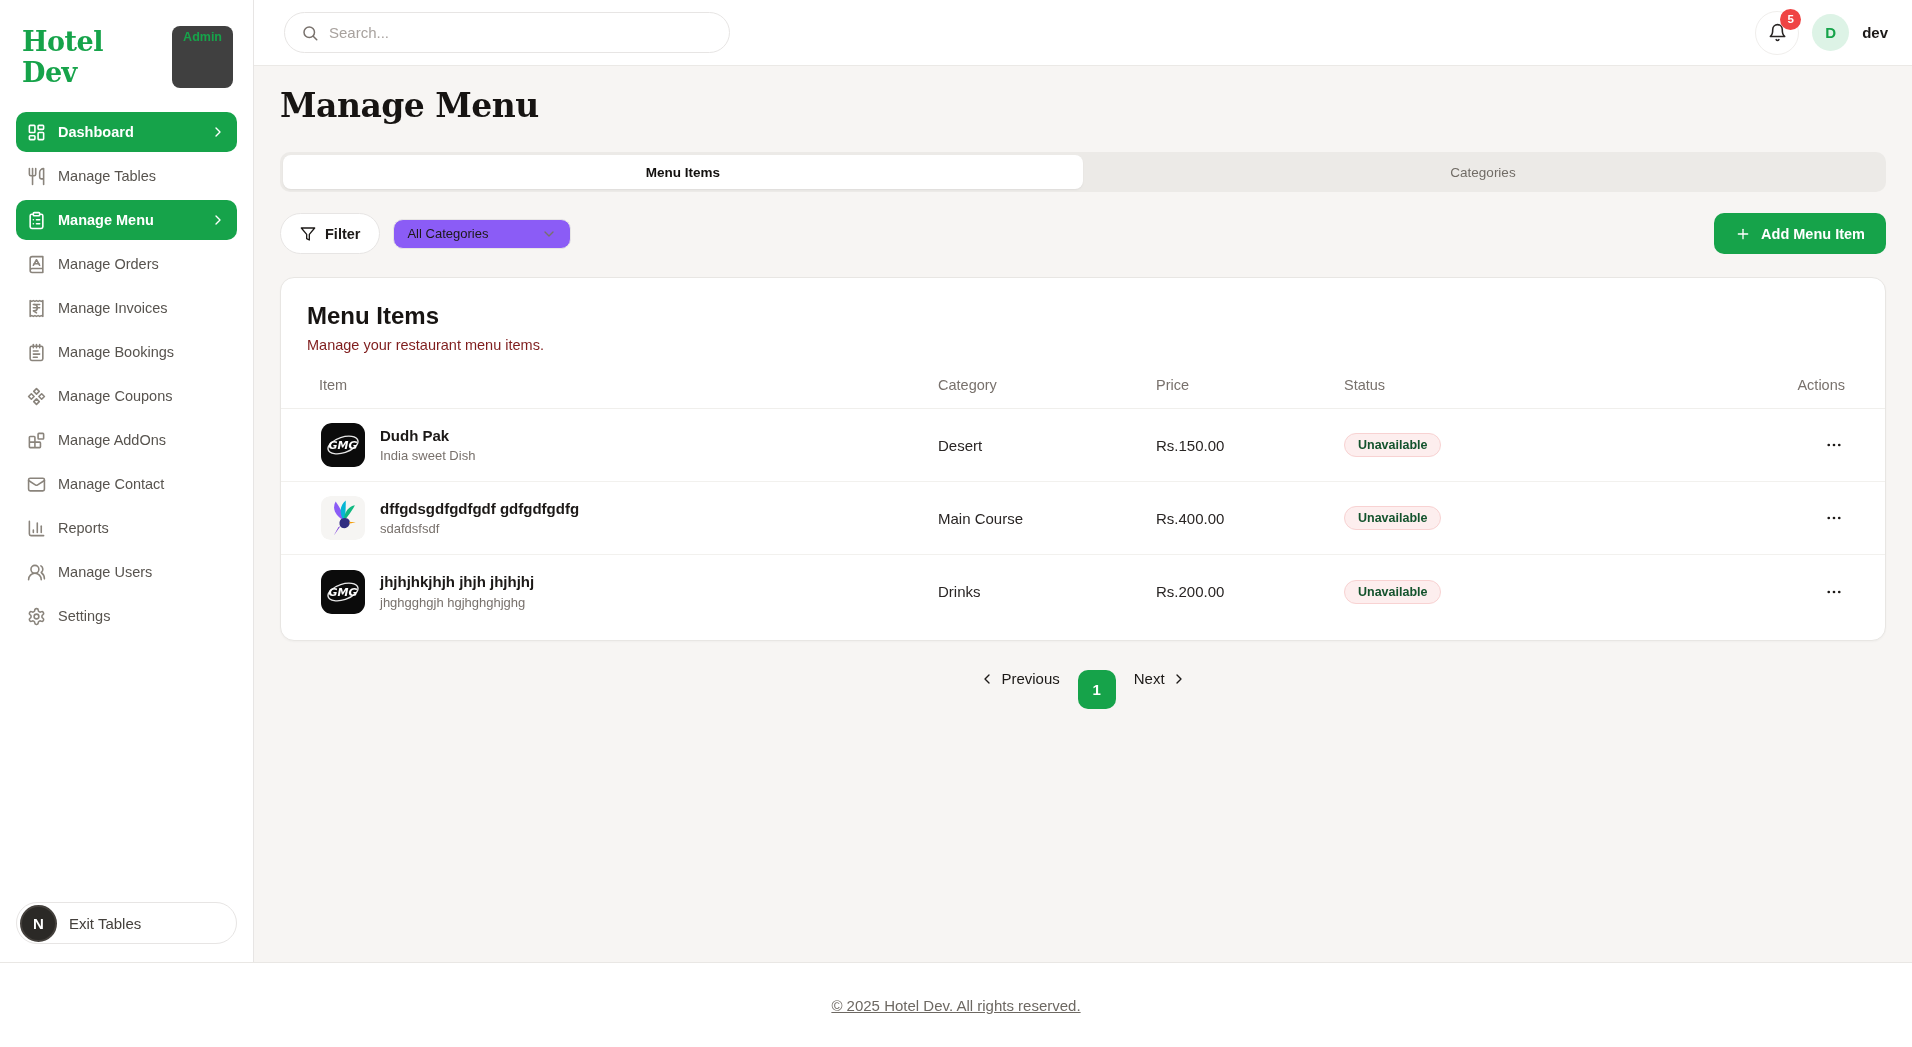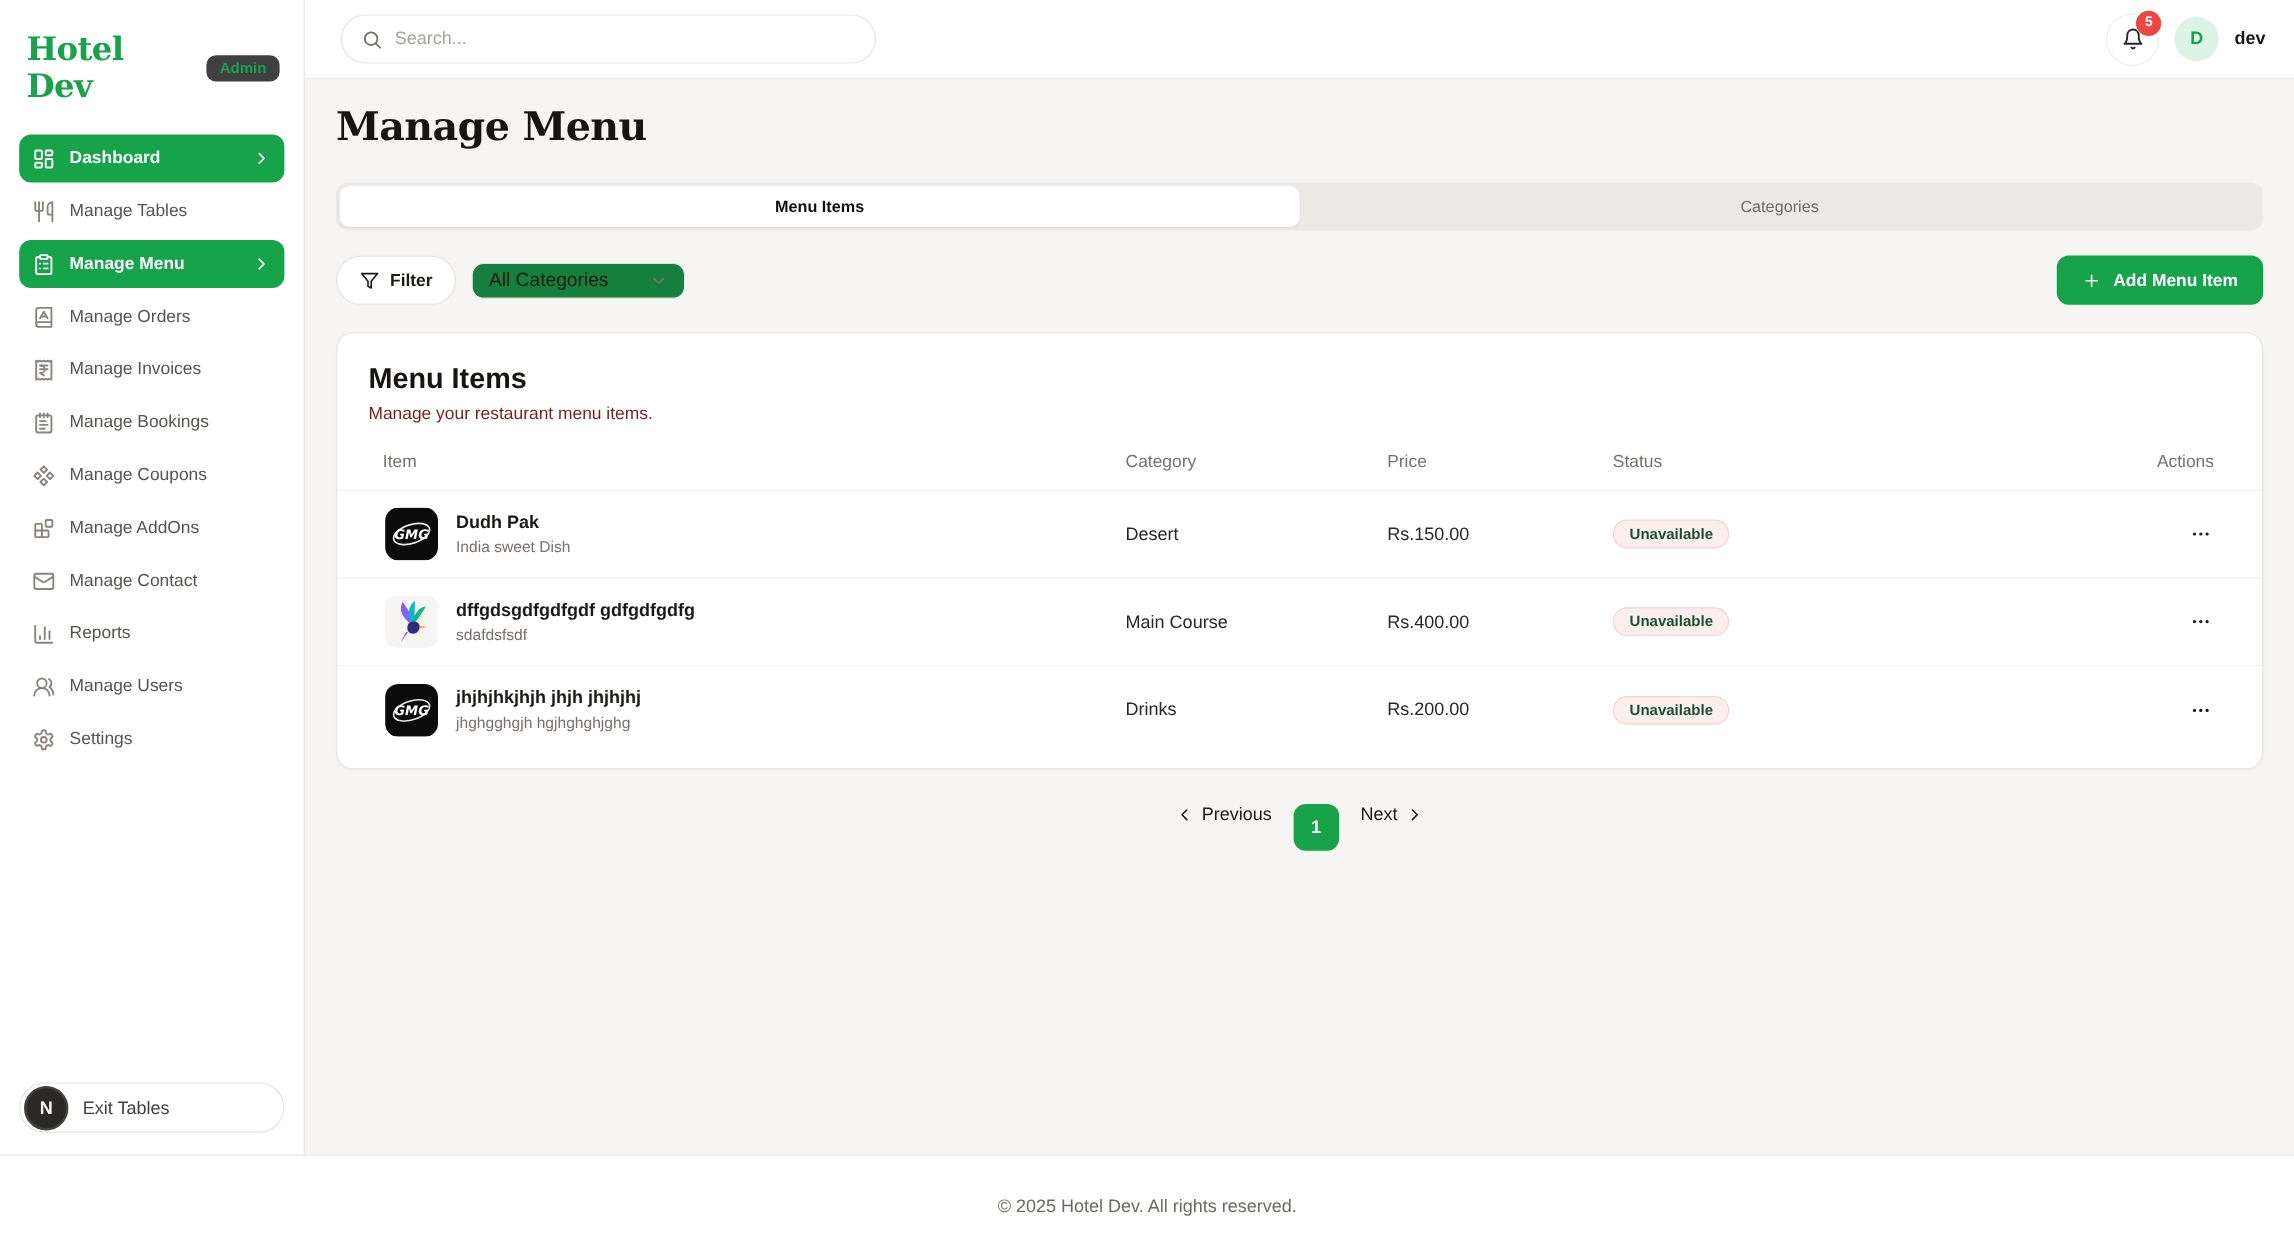--- a/index.html
+++ b/index.html
@@ -8,21 +8,21 @@
     font-family:"Liberation Sans","DejaVu Sans",sans-serif;
     background:#ffffff; color:#1c1917;
   }
   .app { position:relative; width:1912px; height:1047px; background:#f7f5f3; }
 
   
   .sidebar {
     position:absolute; left:0; top:0; width:254px; height:962px;
     background:#ffffff; border-right:1px solid #e7e5e4; z-index:3;
   }
-  .logo-row { display:flex; align-items:center; padding:26px 20px 16px 22px;gap:22px; }
+  .logo-row { display:flex; padding:26px 20px 16px 22px;gap:22px; }
   .logo-text {
     font-family:"DejaVu Serif","Liberation Serif",serif;
     font-weight:800; font-size:27px; color:#16a34a; letter-spacing:-0.5px;
   }
   .admin-badge {
     margin-left:10px; background:#404040; color:#16a34a;
     font-size:12.5px; font-weight:600; padding:4px 11px; border-radius:8px;
   }
   .nav { padding:8px 16px 0 16px; }
   .nav-item {
@@ -98,22 +98,22 @@
   .tab.active { background:#ffffff; color:#12100e; box-shadow:0 1px 2px rgba(0,0,0,0.06); font-weight:600; }
 
   .filter-row { margin-top:21px; display:flex; align-items:center; }
   .filter-btn {
     height:41px; background:#fff; border:1px solid #e7e5e4; border-radius:999px;
     display:flex; align-items:center; gap:9px; padding:0 19px; font-size:14.5px; font-weight:600;
     color:#1c1917; cursor:pointer;
   }
   .filter-btn .icn { width:16px; height:16px; color:#1c1917; display:flex; }
   .cat-select {
-    margin-left:13px; height:30px; width:178px; background:#15803d; border:1px solid #e7e5e4;
-    border-radius:10px; display:flex; align-items:center; padding:0 13px; font-size:16px;
+    margin-left:13px; height:30px; width:178px; background:#8b5cf6; border:1px solid #e7e5e4;
+    border-radius:10px; display:flex; align-items:center; padding:0 13px; font-size:13px;
     color:#1c1917; cursor:pointer;
   }
   .cat-select .icn { margin-left:auto; width:16px; height:16px; color:#78716c; display:flex; }
   .add-btn {
     margin-left:auto; height:41px; background:#16a34a; color:#fff; border:none; border-radius:10px;
     display:flex; align-items:center; gap:10px; padding:0 21px; font-size:14.5px; font-weight:600;
     cursor:pointer; font-family:inherit;
   }
   .add-btn .icn { width:16px; height:16px; display:flex; }
 
@@ -157,21 +157,21 @@
     width:38px; height:39px; background:#16a34a; border-radius:10px; color:#fff;
     display:flex; align-items:center; justify-content:center; font-size:15px; font-weight:600;
     cursor:pointer;
   }
 
   
   .footerbar {
     position:absolute; left:0; bottom:0; width:1912px; height:85px; background:#ffffff;
     border-top:1px solid #e9e7e4; display:flex; justify-content:center; z-index:4;
   }
-  .footer-text { margin-top:34px; font-size:15px; color:#6d6862; }
+  .footer-text { margin-top:34px; font-size:15px; color:#6d6862;text-decoration:underline; }
 
   svg { display:block; width:100%; height:100%; }
 </style>
 </head>
 <body>
 
 <div class="app">
 
   <aside class="sidebar">
     <div class="logo-row">

